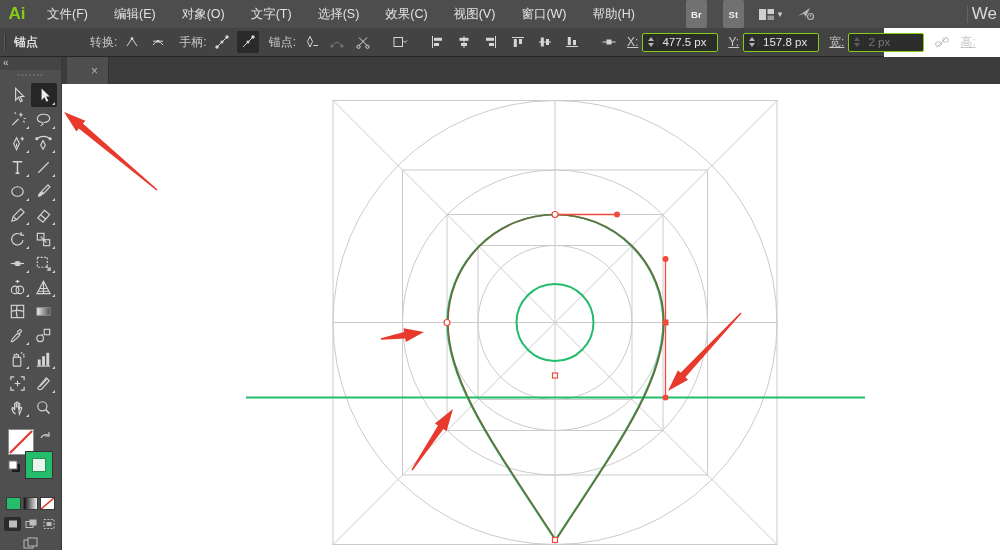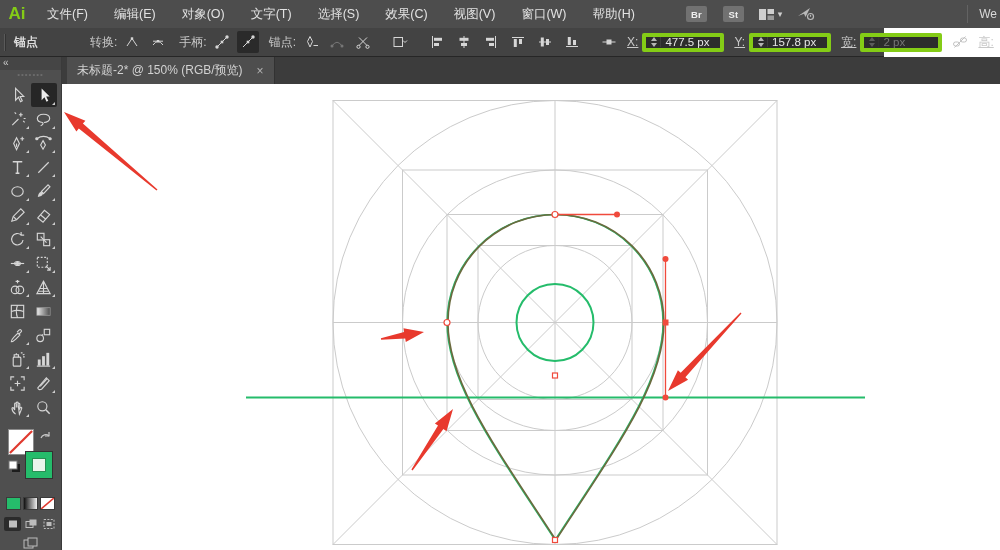--- a/index.html
+++ b/index.html
@@ -8,41 +8,41 @@
          font-family:"Liberation Sans", sans-serif; color:#d6d6d6; }
 
   
   .menubar { position:absolute; top:0; left:0; width:1000px; height:28px; background:#4d4d4d;
              display:flex; align-items:center; font-size:12.5px; }
   .logo { width:34px; text-align:center; font-weight:bold; font-size:17px; color:#84cc16; }
   .menu-items { display:flex; align-items:flex-end; }
   .menu-item { padding:0 13px; color:#e2e2e2; cursor:default; line-height:28px; }
   .mb-right { display:flex; align-items:center; margin-left:38px; gap:14px; }
   .mb-btn { background:#717171; color:#efefef; font-size:9.5px; font-weight:bold;
-            border-radius:2px; width:21px; height:16px; display:flex; align-items:center; justify-content:center; }
+            border-radius:2px; width:21px; height:28px; display:flex; align-items:center; justify-content:center; }
   .mb-icon { display:flex; align-items:center; gap:3px; }
   .mb-chevron { font-size:9px; color:#cfcfcf; }
   .workspace { position:absolute; right:3px; top:0; height:28px; display:flex; align-items:center;
-               color:#d9d9d9; font-size:12px; }
+               color:#d9d9d9; font-size:17px; }
   .ws-divider { position:absolute; right:32px; top:5px; width:1px; height:18px; background:#636363; }
 
   
   .cbar { position:absolute; top:28px; left:0; width:884px; height:29px; background:#434343;
           border-bottom:1px solid #262626; display:flex; align-items:center; font-size:12px;
           color:#c9c9c9; padding-left:4px; white-space:nowrap; }
   .grip { width:2px; height:17px; border-left:1px solid #5a5a5a; border-right:1px solid #333; margin-right:8px; }
   .cbar-title { font-weight:bold; color:#dcdcdc; margin-right:42px; }
   .cbar-label { margin:0 4px 0 10px; }
   .cbar-label.u { text-decoration:underline; }
   .cicon { width:22px; height:22px; display:flex; align-items:center; justify-content:center; border-radius:2px; }
   .cicon svg { width:16px; height:16px; }
   .cicon.active { background:#2a2a2a; }
   .cicon.disabled { opacity:.35; }
   .cbar-divider { width:1px; height:20px; background:#585858; margin:0 9px; }
-  .field { display:flex; align-items:center; background:#2c2c2c; border:4px solid #84cc16;
+  .field { display:flex; align-items:center; background:#2c2c2c; border:1px solid #84cc16;
            border-radius:2px; height:19px; padding:0 5px 0 2px; gap:4px; font-size:11.5px; color:#e6e6e6; }
   .field .val { min-width:50px; }
   .field.disabled { color:#767676; }
   .field.disabled .spin { opacity:.35; }
   .spin { display:flex; flex-direction:column; gap:2px; padding:0 3px; border-right:1px solid #3d3d3d; }
   .spin i { display:block; width:0; height:0; border-left:3.5px solid transparent; border-right:3.5px solid transparent; }
   .spin .up { border-bottom:4px solid #b5b5b5; }
   .spin .dn { border-top:4px solid #b5b5b5; }
   .hfield-clip { width:18px; overflow:hidden; }
 
@@ -522,21 +522,20 @@
     <div class="screen-mode">
       <svg width="15" height="13" viewBox="0 0 15 13">
           <rect x="1" y="3" width="9" height="8" fill="none" stroke="#bdbdbd"></rect>
           <rect x="5" y="1" width="9" height="8" fill="#4f4f4f" stroke="#bdbdbd"></rect>
         </svg>
     </div>
   </div>
 
   <div class="tabbar">
     <div class="tab">
-      <span>未标题-2* @ 150% (RGB/预览)</span>
       <span class="tab-close">×</span>
     </div>
   </div>
 
   <div class="canvas">
     <svg id="art" width="938" height="466" viewBox="62 84 938 466">
         <g stroke="#cbcbcb" stroke-width="1" fill="none">
           <rect x="333" y="100.5" width="444" height="444"></rect>
           <rect x="402.5" y="170" width="305" height="305"></rect>
           <rect x="447" y="214.5" width="216" height="216"></rect>

